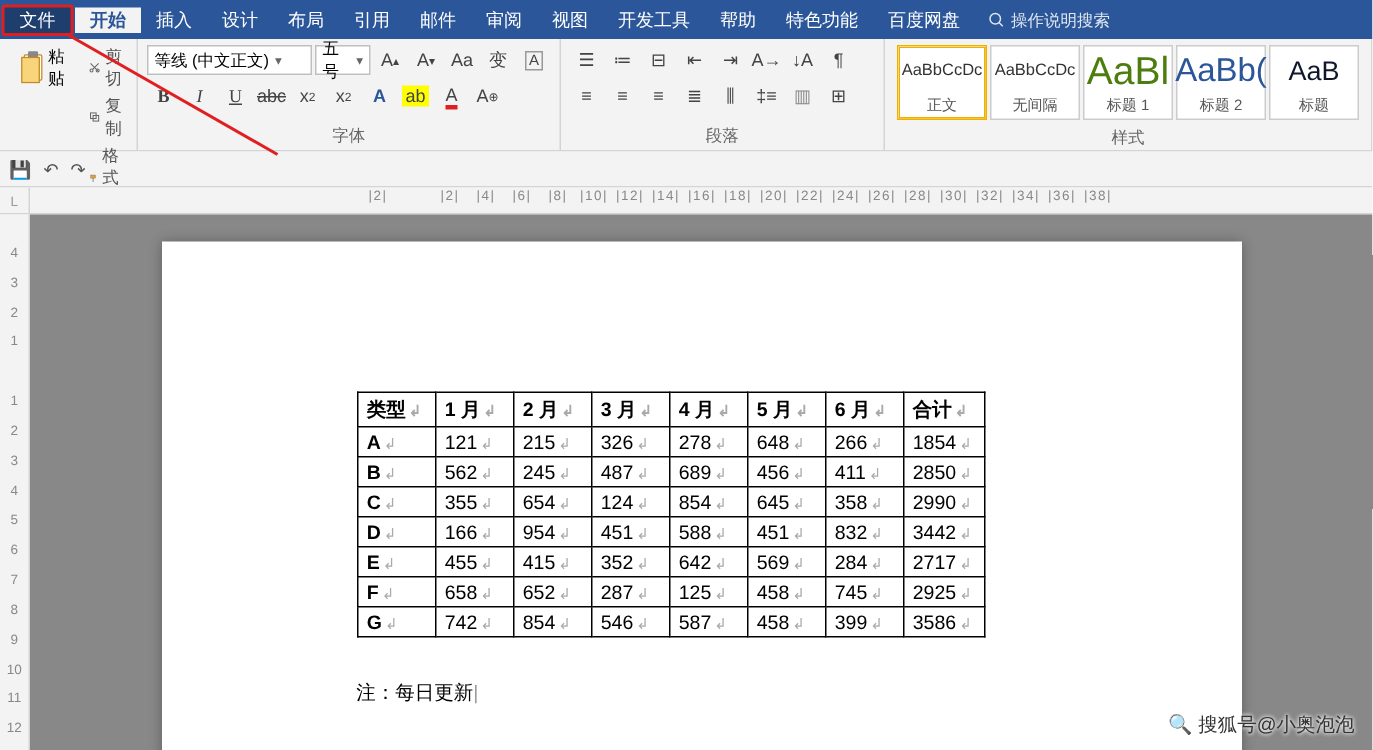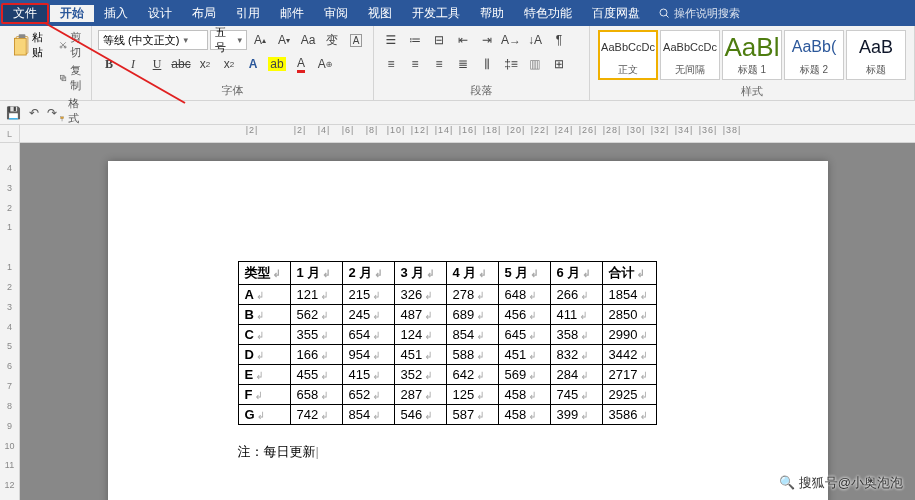--- a/index.html
+++ b/index.html
@@ -40,21 +40,21 @@
 .h-ruler span{display:inline-block;width:24px;text-align:center}
 .workspace{display:flex;position:absolute;top:143px;bottom:0;left:0;right:0}
 .v-ruler{width:20px;background:#f3f3f3;border-right:1px solid #d4d4d4;font-size:9px;color:#888;display:flex;flex-direction:column;align-items:center;padding-top:20px}
 .v-ruler span{height:24px}
 .page-area{flex:1;background:#888;overflow:hidden;position:relative}
 .page{background:#fff;width:720px;min-height:600px;margin:18px auto 0;box-shadow:0 0 8px rgba(0,0,0,.3);padding:100px 100px 30px 130px}
 table.doc{border-collapse:collapse;font-size:13px}
 table.doc th,table.doc td{border:1px solid #000;padding:2px 8px 2px 6px;text-align:left;min-width:52px;font-weight:normal}
 table.doc th{font-weight:bold}
 .pm{color:#aaa;font-size:10px;margin-left:2px}
-.note{margin-top:18px;font-size:13px}
+.note{margin-top:28px;font-size:13px}
 .watermark{position:absolute;right:12px;bottom:8px;font-size:13px;color:#333;text-shadow:0 0 3px #fff,0 0 3px #fff}
 .watermark b{font-weight:normal}
 .red-line{position:absolute;left:40px;top:18px;width:150px;height:90px;pointer-events:none}
 </style>
 </head>
 <body>
 
 <div class="titlebar">
   <div class="tab file">文件</div>
   <div class="tab active">开始</div>
@@ -180,21 +180,21 @@
         </div>
         <div class="style-item">
           <div class="prev" style="font-size:11px;">AaBbCcDc</div>
           <div class="lbl">无间隔</div>
         </div>
         <div class="style-item">
           <div class="prev" style="font-size:26px;color:#4d7c0f">AaBl</div>
           <div class="lbl">标题 1</div>
         </div>
         <div class="style-item">
-          <div class="prev" style="font-size:16px;color:#2b579a">AaBb(</div>
+          <div class="prev" style="font-size:22px;color:#2b579a">AaBb(</div>
           <div class="lbl">标题 2</div>
         </div>
         <div class="style-item">
           <div class="prev" style="font-size:18px;color:#0f172a">AaB</div>
           <div class="lbl">标题</div>
         </div>
       </div>
     <div class="group-label">样式</div>
   </div>
 </div>

